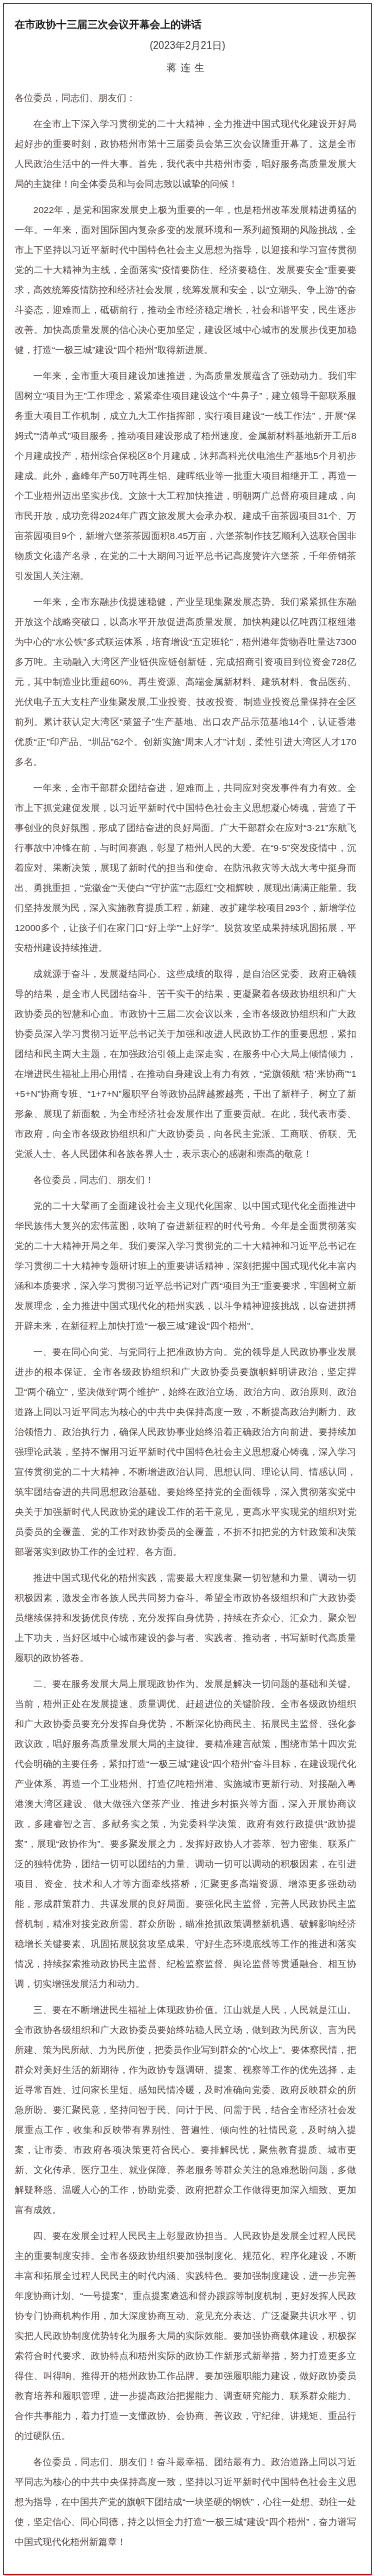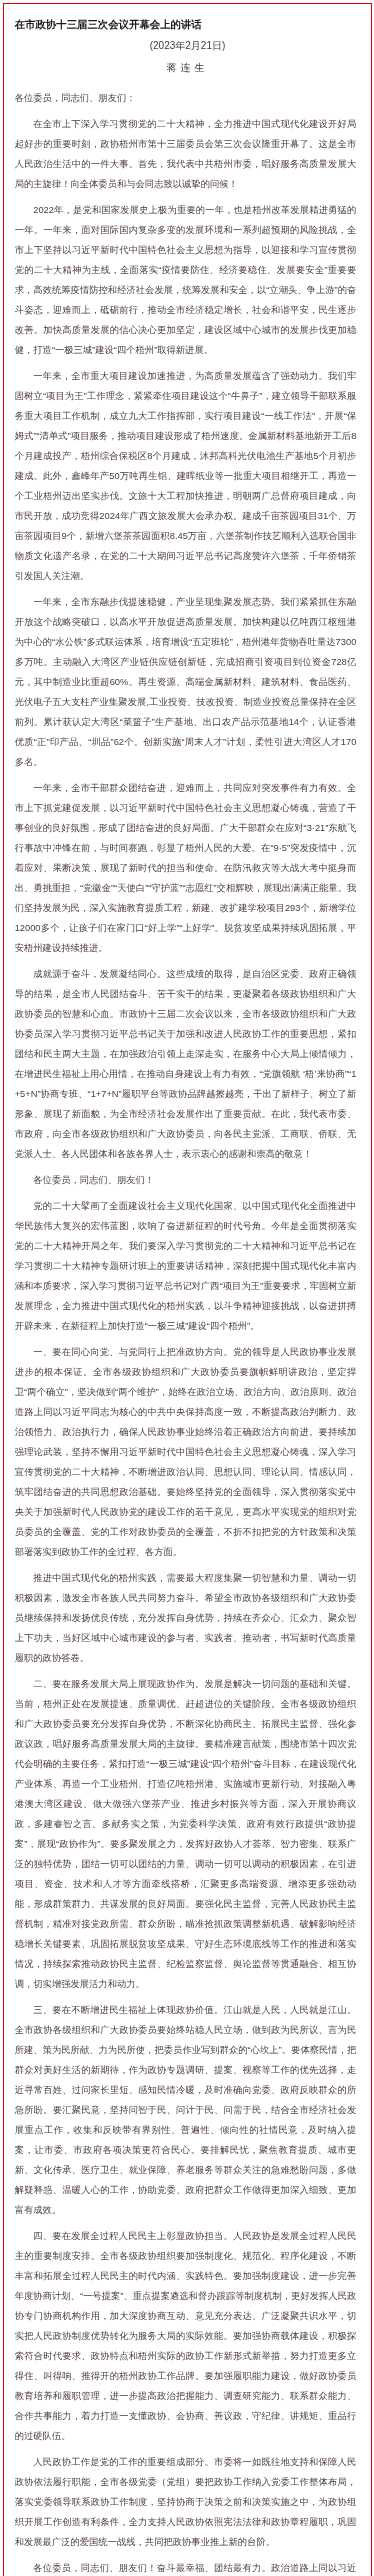--- a/index.html
+++ b/index.html
@@ -72,20 +72,19 @@
       <p>一年来，全市东融步伐提速稳健，产业呈现集聚发展态势。我们紧紧抓住东融开放这个战略突破口，以高水平开放促进高质量发展。加快构建以亿吨西江枢纽港为中心的“水公铁”多式联运体系，培育增设“五定班轮”，梧州港年货物吞吐量达7300多万吨。主动融入大湾区产业链供应链创新链，完成招商引资项目到位资金728亿元，其中制造业比重超60%。再生资源、高端金属新材料、建筑材料、食品医药、光伏电子五大支柱产业集聚发展,工业投资、技改投资、制造业投资总量保持在全区前列。累计获认定大湾区“菜篮子”生产基地、出口农产品示范基地14个，认证香港优质“正”印产品、“圳品”62个。创新实施“周末人才”计划，柔性引进大湾区人才170多名。</p>
       <p>一年来，全市干部群众团结奋进，迎难而上，共同应对突发事件有力有效。全市上下抓党建促发展，以习近平新时代中国特色社会主义思想凝心铸魂，营造了干事创业的良好氛围，形成了团结奋进的良好局面。广大干部群众在应对“3·21”东航飞行事故中冲锋在前，与时间赛跑，彰显了梧州人民的大爱。在“9·5”突发疫情中，沉着应对、果断决策，展现了新时代的担当和使命。在防汛救灾等大战大考中挺身而出、勇挑重担，“党徽金”“天使白”“守护蓝”“志愿红”交相辉映，展现出满满正能量。我们坚持发展为民，深入实施教育提质工程，新建、改扩建学校项目293个，新增学位12000多个，让孩子们在家门口“好上学”“上好学”。脱贫攻坚成果持续巩固拓展，平安梧州建设持续推进。</p>
       <p>成就源于奋斗，发展凝结同心。这些成绩的取得，是自治区党委、政府正确领导的结果，是全市人民团结奋斗、苦干实干的结果，更凝聚着各级政协组织和广大政协委员的智慧和心血。市政协十三届二次会议以来，全市各级政协组织和广大政协委员深入学习贯彻习近平总书记关于加强和改进人民政协工作的重要思想，紧扣团结和民主两大主题，在加强政治引领上走深走实，在服务中心大局上倾情倾力，在增进民生福祉上用心用情，在推动自身建设上有力有效，“党旗领航 ‘梧’来协商”“1+5+N”协商专班、“1+7+N”履职平台等政协品牌越擦越亮，干出了新样子、树立了新形象、展现了新面貌，为全市经济社会发展作出了重要贡献。在此，我代表市委、市政府，向全市各级政协组织和广大政协委员，向各民主党派、工商联、侨联、无党派人士、各人民团体和各族各界人士，表示衷心的感谢和崇高的敬意！</p>
       <p>各位委员，同志们、朋友们！</p>
       <p>党的二十大擘画了全面建设社会主义现代化国家、以中国式现代化全面推进中华民族伟大复兴的宏伟蓝图，吹响了奋进新征程的时代号角。今年是全面贯彻落实党的二十大精神开局之年。我们要深入学习贯彻党的二十大精神和习近平总书记在学习贯彻二十大精神专题研讨班上的重要讲话精神，深刻把握中国式现代化丰富内涵和本质要求，深入学习贯彻习近平总书记对广西“项目为王”重要要求，牢固树立新发展理念，全力推进中国式现代化的梧州实践，以斗争精神迎接挑战，以奋进拼搏开辟未来，在新征程上加快打造“一极三城”建设“四个梧州”。</p>
       <p>一、要在同心向党、与党同行上把准政协方向。党的领导是人民政协事业发展进步的根本保证。全市各级政协组织和广大政协委员要旗帜鲜明讲政治，坚定捍卫“两个确立”，坚决做到“两个维护”，始终在政治立场、政治方向、政治原则、政治道路上同以习近平同志为核心的中共中央保持高度一致，不断提高政治判断力、政治领悟力、政治执行力，确保人民政协事业始终沿着正确政治方向前进。要持续加强理论武装，坚持不懈用习近平新时代中国特色社会主义思想凝心铸魂，深入学习宣传贯彻党的二十大精神，不断增进政治认同、思想认同、理论认同、情感认同，筑牢团结奋进的共同思想政治基础。要始终坚持党的全面领导，深入贯彻落实党中央关于加强新时代人民政协党的建设工作的若干意见，更高水平实现党的组织对党员委员的全覆盖、党的工作对政协委员的全覆盖，不折不扣把党的方针政策和决策部署落实到政协工作的全过程、各方面。</p>
       <p>推进中国式现代化的梧州实践，需要最大程度集聚一切智慧和力量、调动一切积极因素，激发全市各族人民共同努力奋斗。希望全市政协各级组织和广大政协委员继续保持和发扬优良传统，充分发挥自身优势，持续在齐众心、汇众力、聚众智上下功夫，当好区域中心城市建设的参与者、实践者、推动者，书写新时代高质量履职的政协答卷。</p>
       <p>二、要在服务发展大局上展现政协作为。发展是解决一切问题的基础和关键。当前，梧州正处在发展提速、质量调优、赶超进位的关键阶段。全市各级政协组织和广大政协委员要充分发挥自身优势，不断深化协商民主、拓展民主监督、强化参政议政，唱好服务高质量发展大局的主旋律。要精准建言献策，围绕市第十四次党代会明确的主要任务，紧扣打造“一极三城”建设“四个梧州”奋斗目标，在建设现代化产业体系、再造一个工业梧州、打造亿吨梧州港、实施城市更新行动、对接融入粤港澳大湾区建设、做大做强六堡茶产业、推进乡村振兴等方面，深入开展协商议政，多建睿智之言、多献务实之策，为党委科学决策、政府有效行政提供“政协提案”，展现“政协作为”。要多聚发展之力，发挥好政协人才荟萃、智力密集、联系广泛的独特优势，团结一切可以团结的力量、调动一切可以调动的积极因素，在引进项目、资金、技术和人才等方面牵线搭桥，汇聚更多高端资源、增添更多强劲动能，形成群策群力、共谋发展的良好局面。要强化民主监督，完善人民政协民主监督机制，精准对接党政所需、群众所盼，瞄准抢抓政策调整新机遇、破解影响经济稳增长关键要素、巩固拓展脱贫攻坚成果、守好生态环境底线等工作的推进和落实情况，持续探索推动政协民主监督、纪检监察监督、舆论监督等贯通融合、相互协调，切实增强发展活力和动力。</p>
       <p>三、要在不断增进民生福祉上体现政协价值。江山就是人民，人民就是江山。全市政协各级组织和广大政协委员要始终站稳人民立场，做到政为民所议、言为民所建、策为民所献、力为民所使，把委员作业写到群众的“心坎上”。要体察民情，把群众对美好生活的新期待，作为政协专题调研、提案、视察等工作的优先选择，走近寻常百姓、过问家长里短、感知民情冷暖，及时准确向党委、政府反映群众的所急所盼。要汇聚民意，坚持问智于民、问计于民、问需于民，结合全市经济社会发展重点工作，收集和反映带有界别性、普遍性、倾向性的社情民意，及时纳入提案，让市委、市政府各项决策更符合民心。要排解民忧，聚焦教育提质、城市更新、文化传承、医疗卫生、就业保障、养老服务等群众关注的急难愁盼问题，多做解疑释惑、温暖人心的工作，协助党委、政府把群众工作做得更加深入细致、更加富有成效。</p>
       <p>四、要在发展全过程人民民主上彰显政协担当。人民政协是发展全过程人民民主的重要制度安排。全市各级政协组织要加强制度化、规范化、程序化建设，不断丰富和拓展全过程人民民主的时代内涵、实践特色。要加强制度建设，进一步完善年度协商计划、“一号提案”、重点提案遴选和督办跟踪等制度机制，更好发挥人民政协专门协商机构作用，加大深度协商互动、意见充分表达、广泛凝聚共识水平，切实把人民政协制度优势转化为服务大局的实际效能。要加强协商载体建设，积极探索符合时代要求、政协特点和梧州实际的政协工作新形式新举措，努力打造更多立得住、叫得响、推得开的梧州政协工作品牌。要加强履职能力建设，做好政协委员教育培养和履职管理，进一步提高政治把握能力、调查研究能力、联系群众能力、合作共事能力，着力打造一支懂政协、会协商、善议政，守纪律、讲规矩、重品行的过硬队伍。</p>
-      <p>人民政协工作是党的工作的重要组成部分。市委将一如既往地支持和保障人民政协依法履行职能，全市各级党委（党组）要把政协工作纳入党委工作整体布局，落实党委领导联系政协工作制度，坚持协商于决策之前和决策实施之中，为政协组织开展工作创造有利条件，全力支持人民政协依照宪法法律和政协章程履职，巩固和发展最广泛的爱国统一战线，共同把政协事业推上新的台阶。</p>
       <p>各位委员，同志们、朋友们！奋斗最幸福、团结最有力。政治道路上同以习近平同志为核心的中共中央保持高度一致，坚持以习近平新时代中国特色社会主义思想为指导，在中国共产党的旗帜下团结成“一块坚硬的钢铁”，心往一处想、劲往一处使，坚定信心、同心同德，持之以恒全力打造“一极三城”建设“四个梧州”，奋力谱写中国式现代化梧州新篇章！</p>
 
     </div>
   </div>
 
 </div>
 
 
 </body></html>

